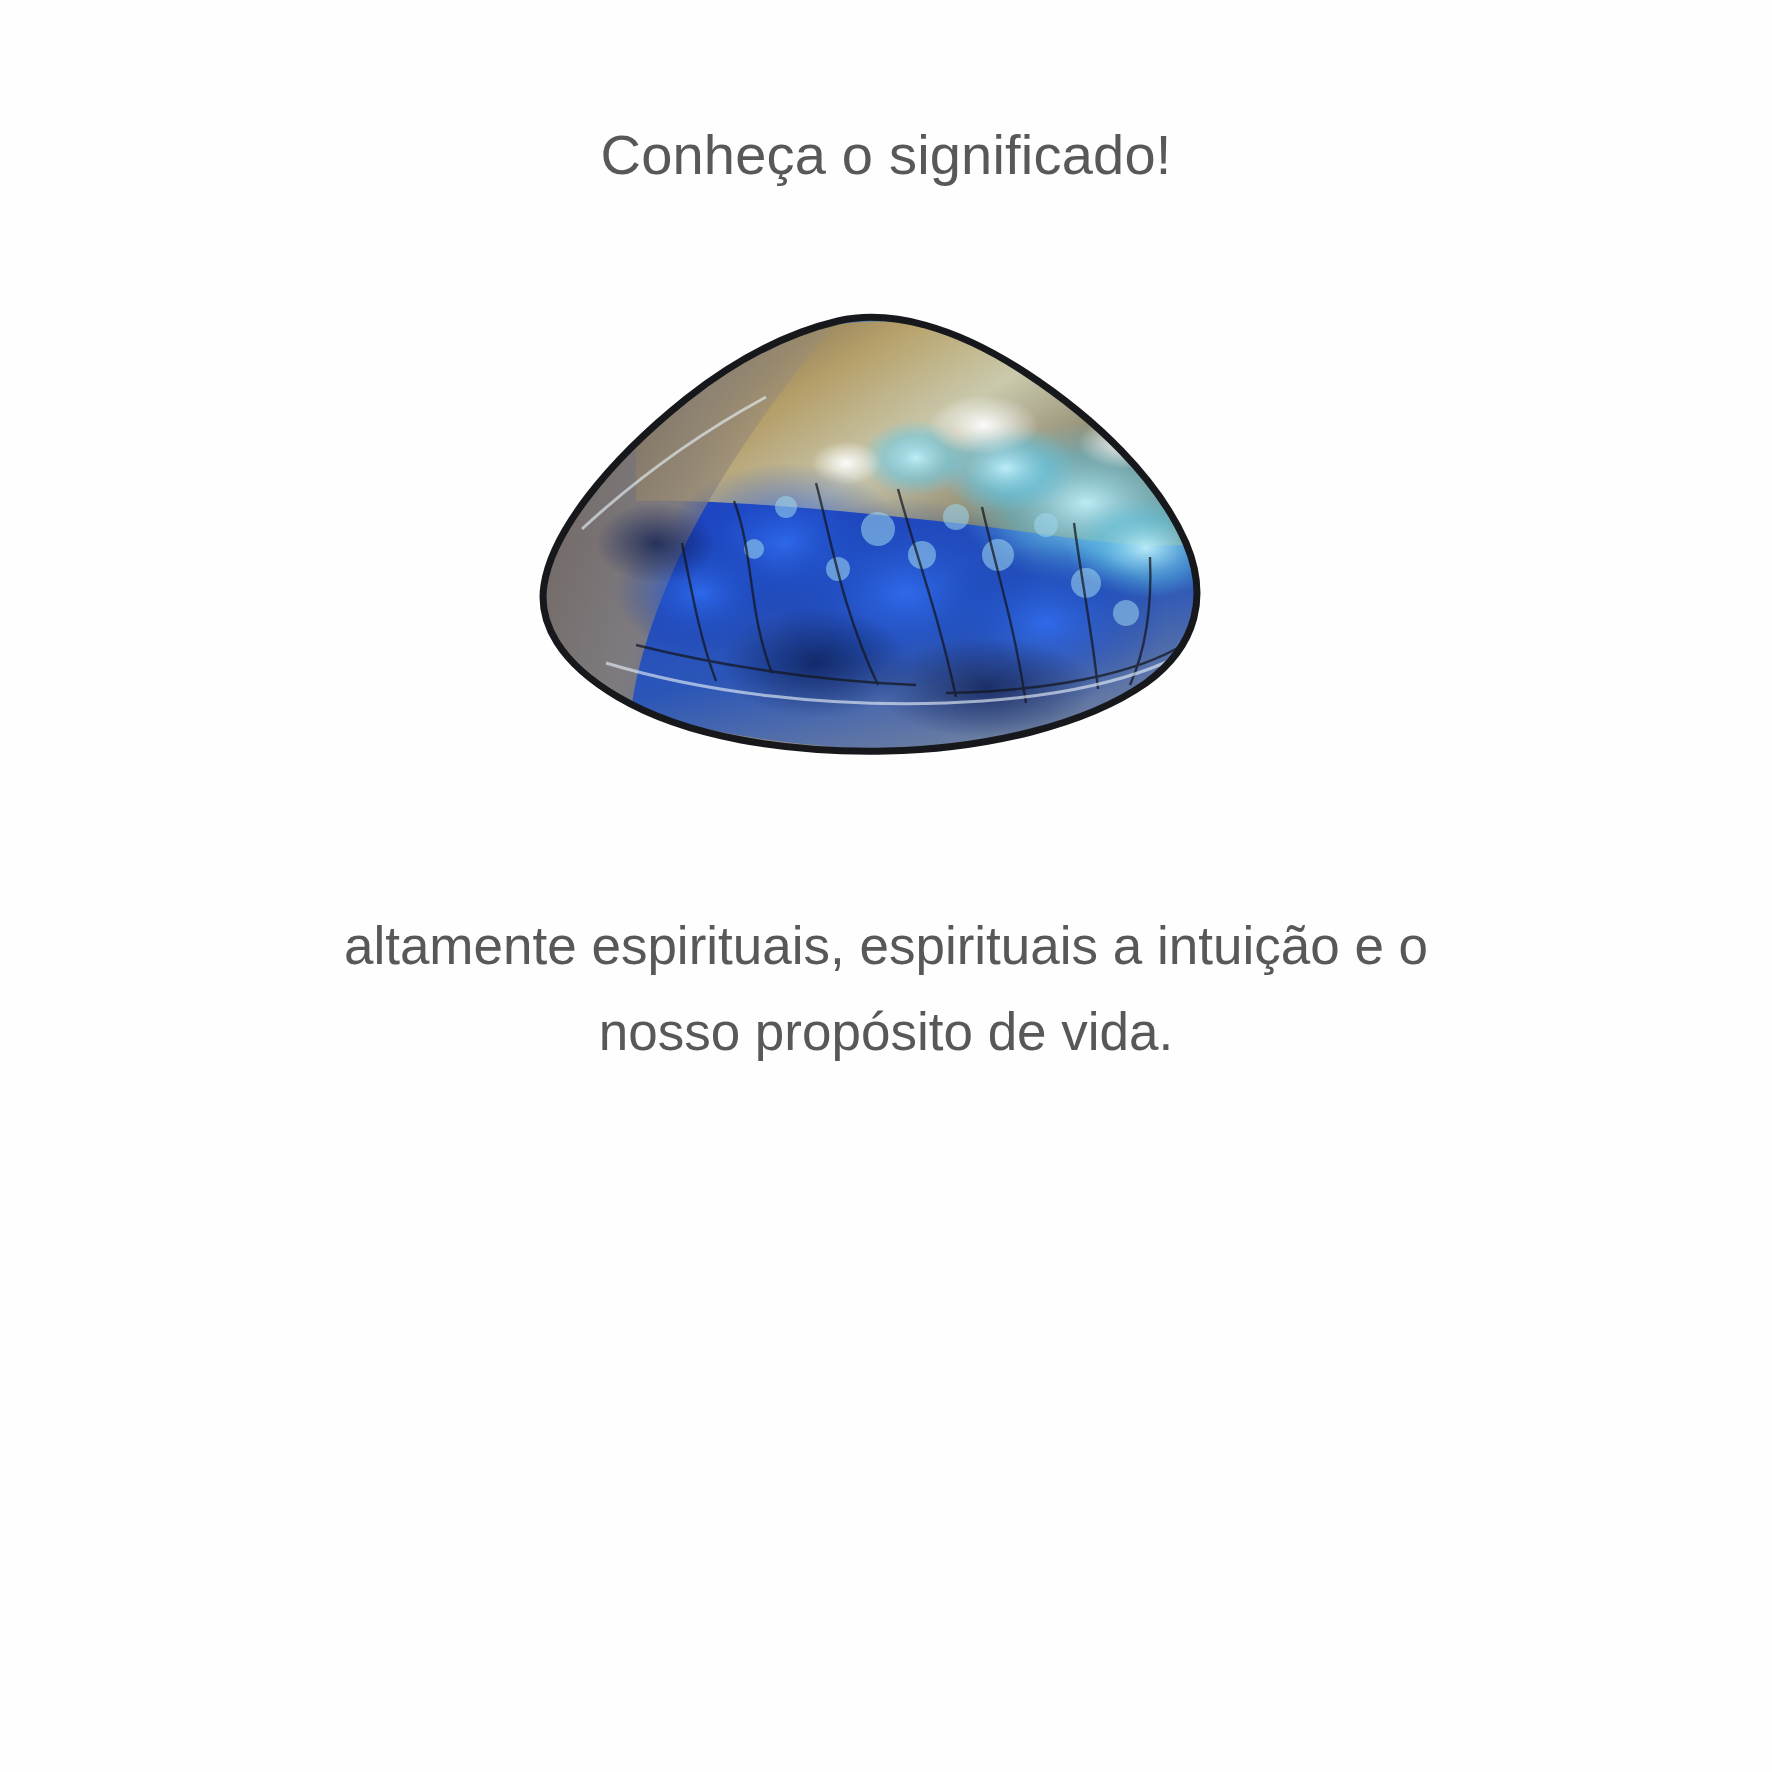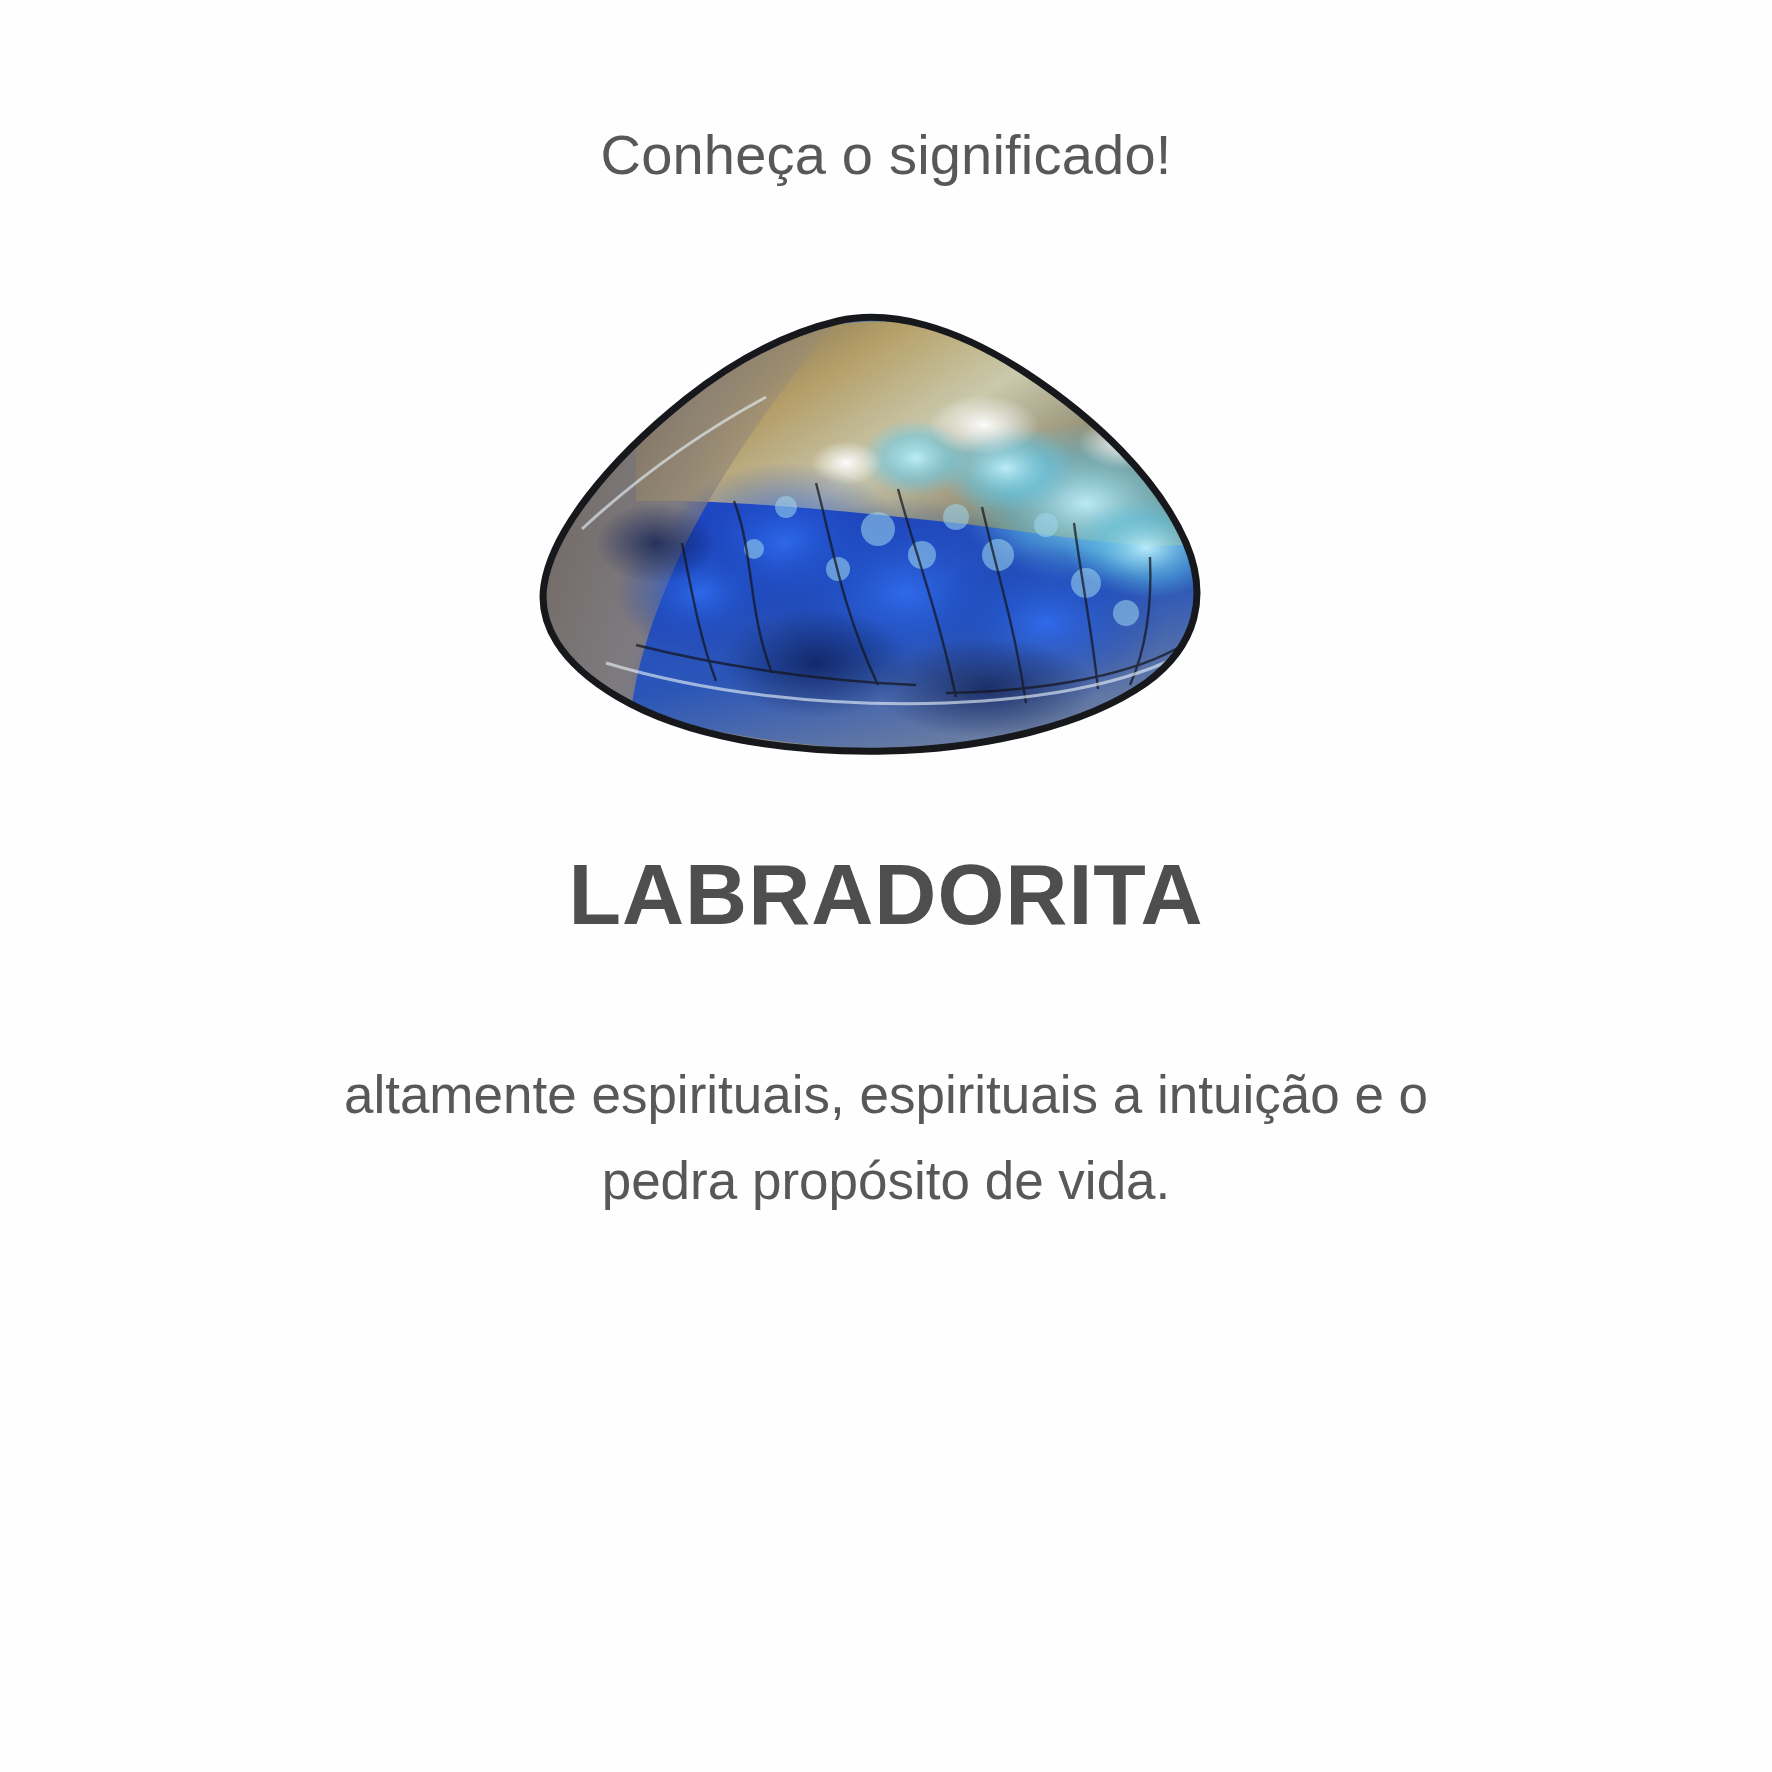--- a/index.html
+++ b/index.html
@@ -210,20 +210,19 @@
                  C 700 424, 640 452, 540 466 C 420 482, 270 468, 150 418 Z" fill="#b39a6b" opacity="0.55"></path>
       </g>
 
       <path d="M352 28 C 405 16, 470 34, 540 80 C 610 126, 672 186, 700 250
                C 722 302, 712 352, 660 390 C 600 432, 500 456, 400 458
                C 300 460, 200 444, 132 404 C 74 370, 52 330, 58 292
                C 66 240, 120 170, 200 106 C 258 60, 310 38, 352 28 Z" fill="none" stroke="#16181c" stroke-width="7" stroke-linejoin="round"></path>
     </svg>
   </div>
 
-  <div class="stone-name">LABRADORITA</div>
 
   <div class="description">
     <span class="line">altamente espirituais, espirituais a intuição e o</span>
-    <span class="line">pedra propósito de vida.</span>
+    <span class="line">nosso propósito de vida.</span>
   </div>
 
 </div>
 
 </body></html>

